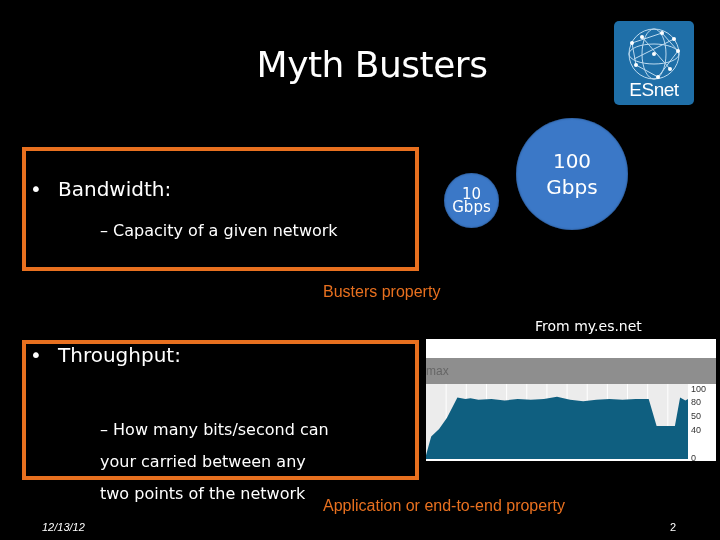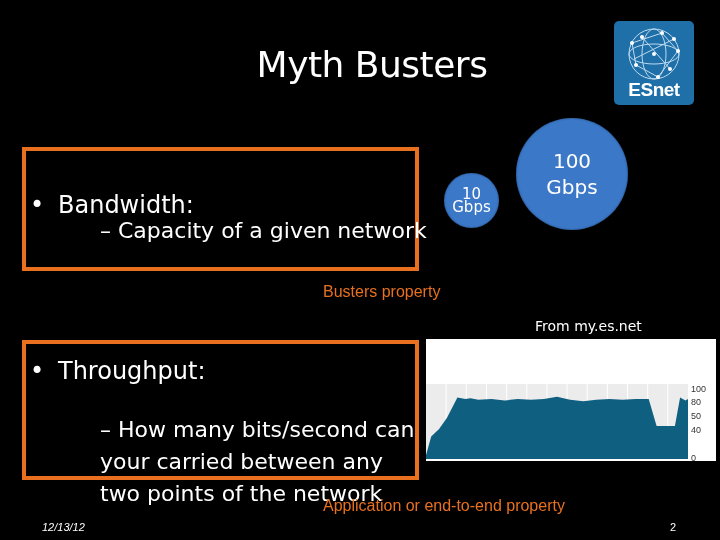--- a/index.html
+++ b/index.html
@@ -11,33 +11,33 @@
     position: absolute; left: 0; width: 720px; top: 44px; text-align: center;
     font-size: 36px; letter-spacing: -0.5px; margin-left: 12px;
   }
   .logo {
     position: absolute; left: 614px; top: 21px; width: 80px; height: 84px;
     background: #1f6fa8; border-radius: 5px;
   }
   .logo svg { position: absolute; left: 8px; top: 4px; }
   .logo .brand {
     position: absolute; left: 0; width: 80px; bottom: 4px; text-align: center;
-    font-family: "Liberation Sans", sans-serif; font-weight: bold; font-size: 19px; color: #fff; letter-spacing: -0.5px;
+    font-family: "Liberation Sans", sans-serif; font-weight: normal; font-size: 19px; color: #fff; letter-spacing: -0.5px;
   }
   .box {
     position: absolute; border: 4px solid #e8701f; box-sizing: border-box;
   }
   .box-bw { left: 22px; top: 147px; width: 397px; height: 124px; }
   .box-tp { left: 22px; top: 340px; width: 397px; height: 140px; }
   .bullet {
-    position: absolute; font-size: 24px; white-space: nowrap; margin-top: 14px;
+    position: absolute; font-size: 20px; white-space: nowrap;
   }
   .bullet .dot { display: inline-block; width: 28px; }
   .sub {
-    position: absolute; font-size: 22px; line-height: 32px; white-space: pre-line;
+    position: absolute; font-size: 16px; line-height: 32px; white-space: pre-line;
   }
   .circle {
     position: absolute; border-radius: 50%; background: #3b78c7;
     display: flex; align-items: center; justify-content: center; text-align: center;
     color: #fff; box-shadow: 0 0 2px #1d3d66 inset;
   }
   .c-small { left: 444px; top: 173px; width: 55px; height: 55px; font-size: 15px; line-height: 13px; text-align: center; }
   .c-big { left: 516px; top: 118px; width: 112px; height: 112px; font-size: 20px; line-height: 26px; }
   .caption-orange {
     position: absolute; color: #e8701f; font-family: "Liberation Sans", sans-serif; font-size: 16px;
@@ -115,20 +115,23 @@
   <div class="bullet" style="left:30px; top:343px;">
     <span class="dot">•</span><span>Throughput:</span>
   </div>
   <div class="sub" style="left:100px; top:382px;">
     <span>– How many bits/second can
 your carried between any
 two points of the network</span>
   </div>
 
   <div class="chart">
+    <div class="band">
+        <span>max</span>
+      </div>
     <div class="plot">
       <svg id="area-svg" width="262" height="75" viewBox="0 0 262 75" preserveAspectRatio="none">
           <line x1="20.153846153846153" x2="20.153846153846153" y1="0" y2="75" stroke="#ffffff" stroke-width="1"></line>
           <line x1="40.30769230769231" x2="40.30769230769231" y1="0" y2="75" stroke="#ffffff" stroke-width="1"></line>
           <line x1="60.46153846153846" x2="60.46153846153846" y1="0" y2="75" stroke="#ffffff" stroke-width="1"></line>
           <line x1="80.61538461538461" x2="80.61538461538461" y1="0" y2="75" stroke="#ffffff" stroke-width="1"></line>
           <line x1="100.76923076923077" x2="100.76923076923077" y1="0" y2="75" stroke="#ffffff" stroke-width="1"></line>
           <line x1="120.92307692307692" x2="120.92307692307692" y1="0" y2="75" stroke="#ffffff" stroke-width="1"></line>
           <line x1="141.07692307692307" x2="141.07692307692307" y1="0" y2="75" stroke="#ffffff" stroke-width="1"></line>
           <line x1="161.23076923076923" x2="161.23076923076923" y1="0" y2="75" stroke="#ffffff" stroke-width="1"></line>

